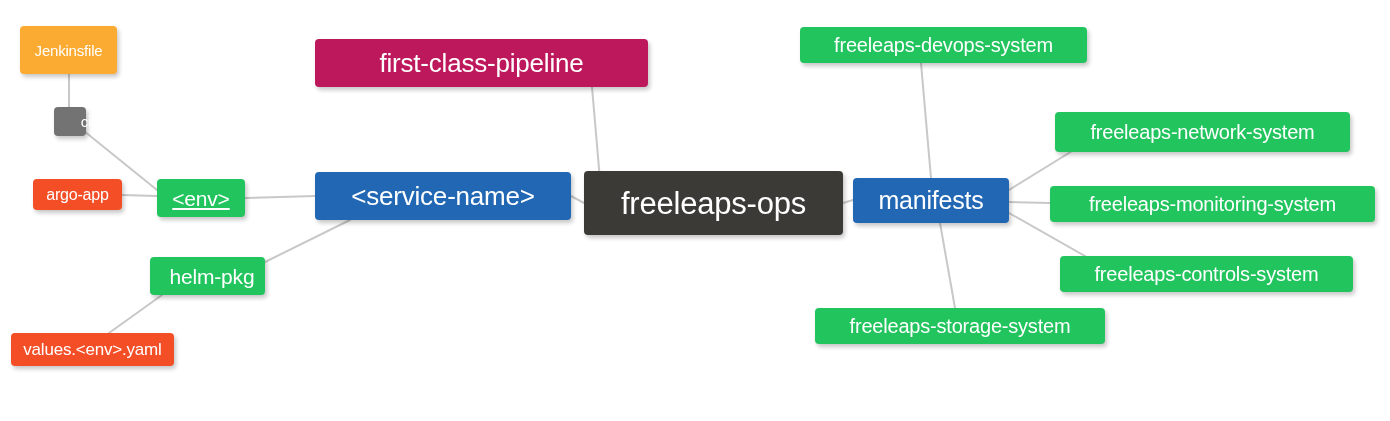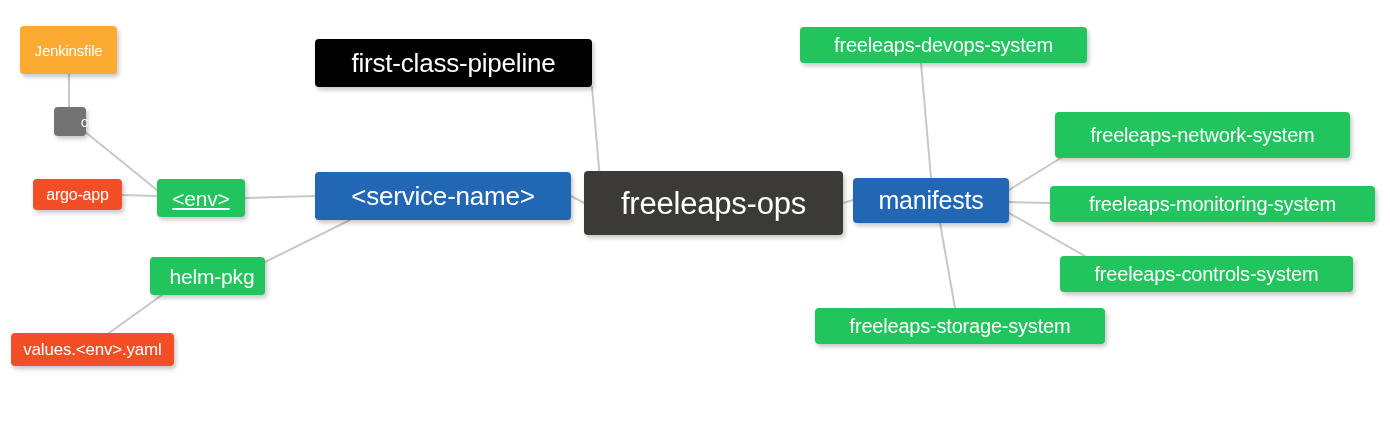--- a/index.html
+++ b/index.html
@@ -65,36 +65,36 @@
       <line x1="1009" y1="213" x2="1085" y2="256" stroke="#c8c8c8" stroke-width="2" stroke-linecap="round"></line>
       <line x1="940" y1="223" x2="955" y2="308" stroke="#c8c8c8" stroke-width="2" stroke-linecap="round"></line>
     </svg>
   <div id="node-layer">
       <div class="node" style="left: 584px; top: 171px; width: 259px; height: 64px; background: rgb(60, 58, 54); border-radius: 4px; font-size: 31px;">
         <span class="node-label">freeleaps-ops</span>
       </div>
       <div class="node" style="left: 315px; top: 172px; width: 256px; height: 48px; background: rgb(33, 103, 180); border-radius: 4px; font-size: 26px;">
         <span class="node-label">&lt;service-name&gt;</span>
       </div>
-      <div class="node" style="left: 315px; top: 39px; width: 277px; height: 48px; background: #000000; border-radius: 4px; font-size: 26px;">
+      <div class="node" style="left: 315px; top: 39px; width: 333px; height: 48px; background: #be185d; border-radius: 4px; font-size: 26px;">
         <span class="node-label">first-class-pipeline</span>
       </div>
       <div class="node" style="left: 853px; top: 178px; width: 156px; height: 45px; background: rgb(33, 103, 180); border-radius: 4px; font-size: 25px;">
         <span class="node-label">manifests</span>
       </div>
       <div class="node" style="left: 157px; top: 179px; width: 88px; height: 38px; background: rgb(33, 196, 93); border-radius: 4px; font-size: 21px; text-decoration: underline;">
         <span class="node-label">&lt;env&gt;</span>
       </div>
       <div class="node" style="left: 150px; top: 257px; width: 115px; height: 38px; background: rgb(33, 196, 93); border-radius: 4px; font-size: 21px; padding-left: 9px;">
         <span class="node-label">helm-pkg</span>
       </div>
       <div class="node" style="left: 800px; top: 27px; width: 287px; height: 36px; background: rgb(33, 196, 93); border-radius: 4px; font-size: 20px;">
         <span class="node-label">freeleaps-devops-system</span>
       </div>
-      <div class="node" style="left: 1055px; top: 112px; width: 295px; height: 46px; background: rgb(33, 196, 93); border-radius: 4px; font-size: 20px;">
+      <div class="node" style="left: 1055px; top: 112px; width: 295px; height: 40px; background: rgb(33, 196, 93); border-radius: 4px; font-size: 20px;">
         <span class="node-label">freeleaps-network-system</span>
       </div>
       <div class="node" style="left: 1050px; top: 186px; width: 325px; height: 36px; background: rgb(33, 196, 93); border-radius: 4px; font-size: 20px;">
         <span class="node-label">freeleaps-monitoring-system</span>
       </div>
       <div class="node" style="left: 1060px; top: 256px; width: 293px; height: 36px; background: rgb(33, 196, 93); border-radius: 4px; font-size: 20px; justify-content: center;">
         <span class="node-label">freeleaps-controls-system</span>
       </div>
       <div class="node" style="left: 815px; top: 308px; width: 290px; height: 36px; background: rgb(33, 196, 93); border-radius: 4px; font-size: 20px;">
         <span class="node-label">freeleaps-storage-system</span>

